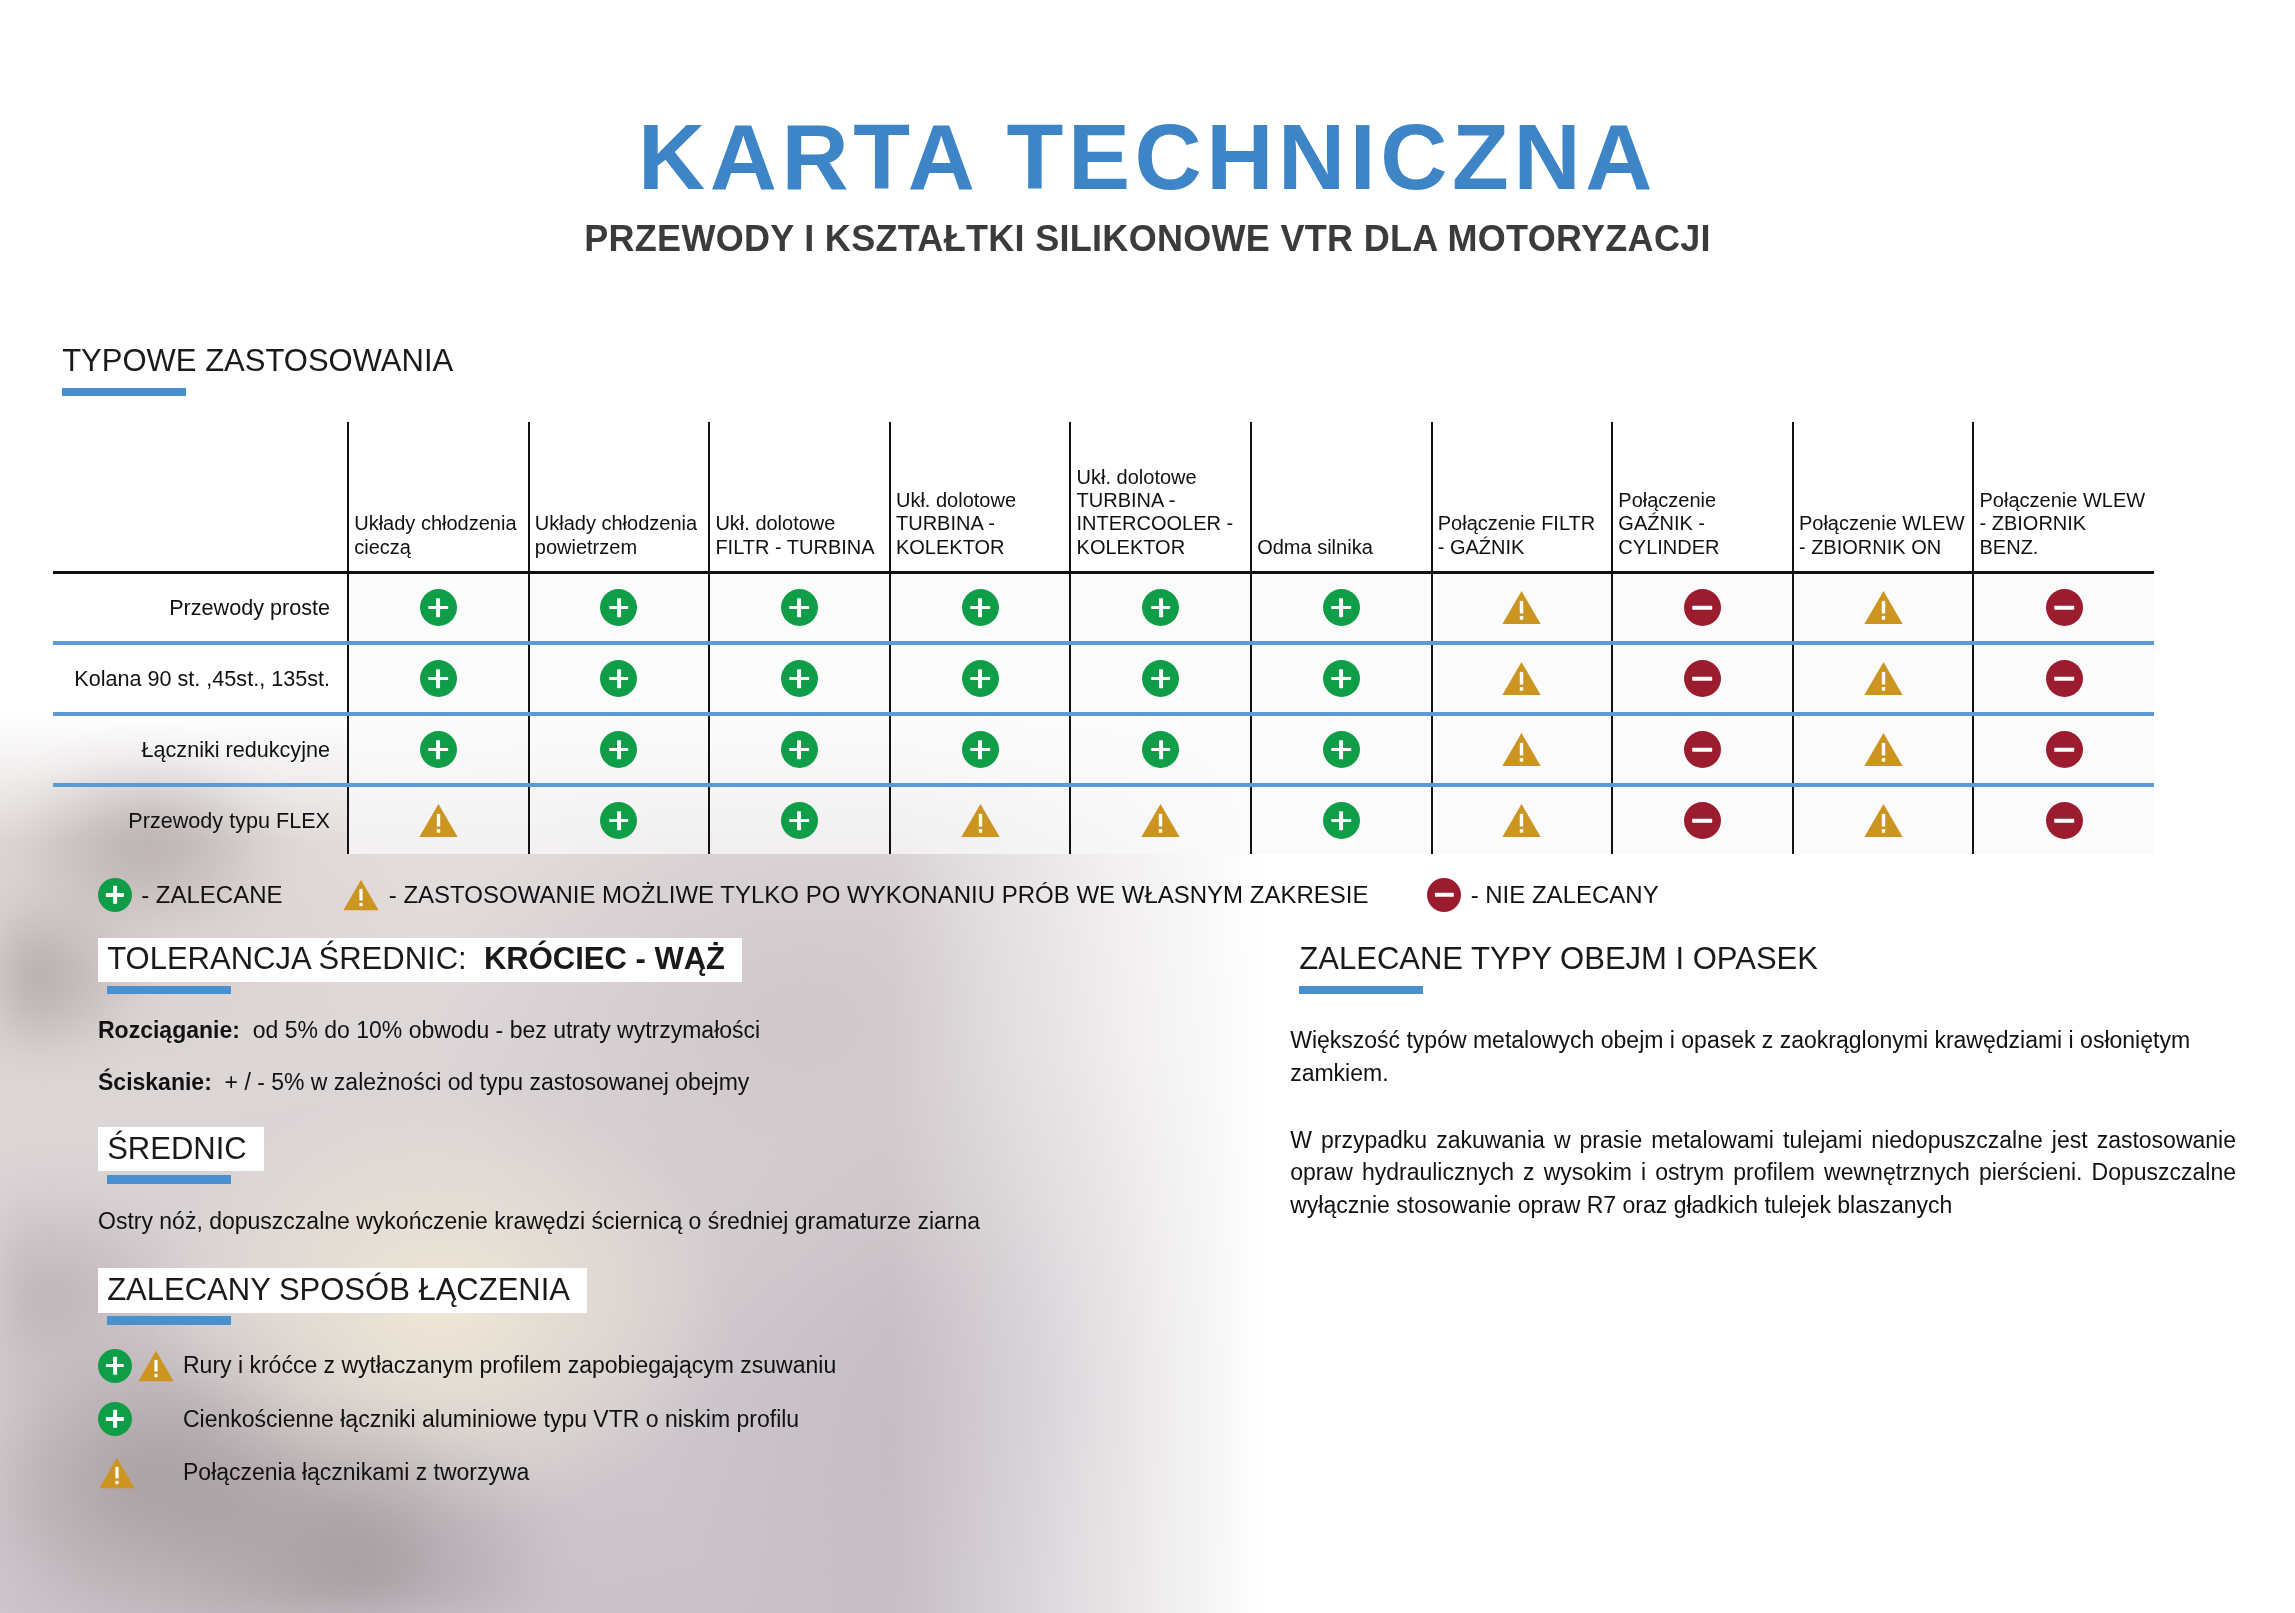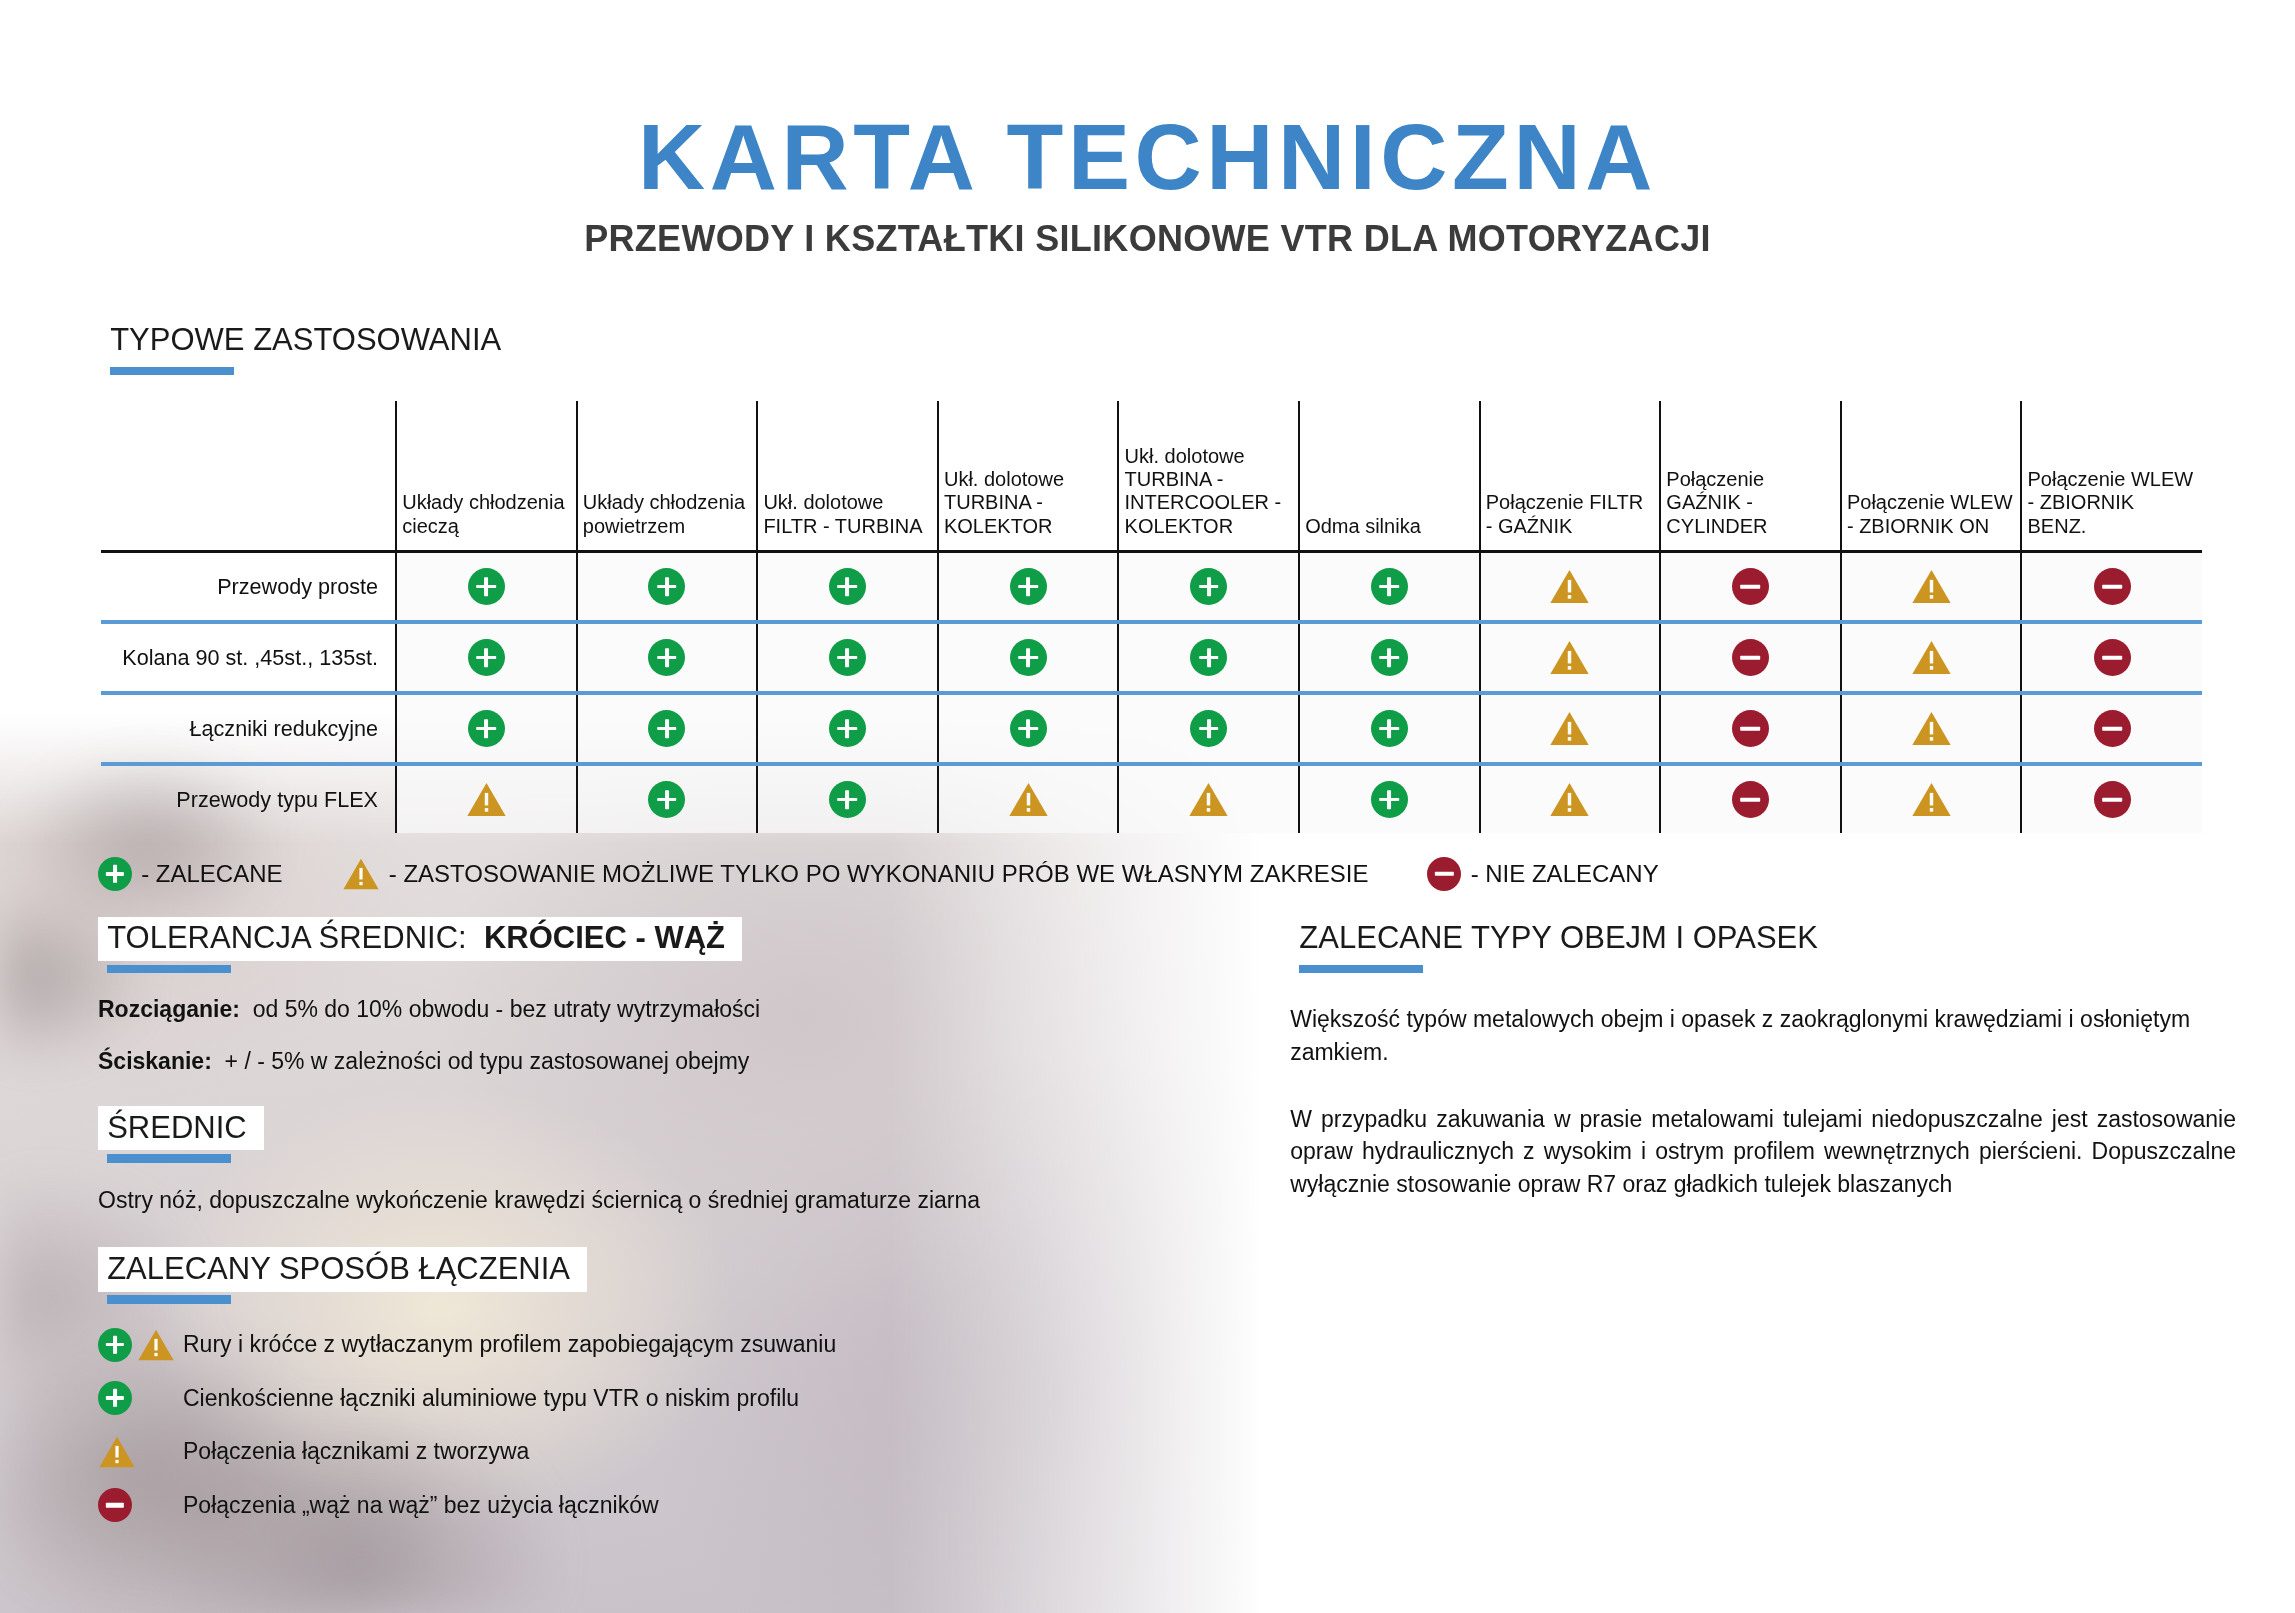--- a/index.html
+++ b/index.html
@@ -64,21 +64,21 @@
   .sec-head{position:relative;display:inline-block;}
   .sec-head .txt{
     display:inline-block;background:#ffffff;
     font-size:31px;color:#1a1a1a;font-weight:normal;
     padding:2.6px 17px 3.9px 9.2px;line-height:1.22;white-space:nowrap;
   }
   .sec-head .rule{display:block;width:124px;height:8.5px;background:#4a90cf;margin-left:9.2px;margin-top:3.9px;}
   .sec-head .txt b{font-weight:bold;}
 
   
-  #apps-section{margin-top:58px;padding-left:101px;}
+  #apps-section{margin-top:79px;padding-left:53px;}
   #apps-table{margin-top:26px;border-collapse:collapse;width:2101px;table-layout:fixed;}
   #apps-table col.rowlabel{width:295px;}
   #apps-table th{
     border-left:2.6px solid #111;
     border-bottom:3.3px solid #111;
     font-size:20px;font-weight:normal;color:#111;
     line-height:1.17;padding:9.2px 5.2px 11.8px 5.2px;
     vertical-align:bottom;text-align:left;height:128px;
   }
   #apps-table th.rowlabel-h{border-left:none;border-bottom:3.3px solid #111;}
@@ -370,26 +370,20 @@
               <span class="ico ico-warn ico-sm">
                 <svg viewBox="0 0 62 56">
                   <polygon points="31,3 60,53 2,53" fill="#cc9421"></polygon>
                   <rect x="28.4" y="18" width="5.2" height="19" fill="#fff"></rect>
                   <rect x="28.4" y="41" width="5.2" height="5.4" fill="#fff"></rect>
                 </svg>
               </span>
             </span>
             <span class="lbl">Połączenia łącznikami z tworzywa</span>
           </div>
-          <div class="row">
-            <span class="icons">
-              <span class="ico ico-minus ico-sm"></span>
-            </span>
-            <span class="lbl">Połączenia „wąż na wąż” bez użycia łączników</span>
-          </div>
         </div>
     </div>
 
     <div id="col-right">
 
       <div class="sec-head">
         <span class="txt">ZALECANE TYPY OBEJM I OPASEK</span>
         <span class="rule"></span>
       </div>
 

